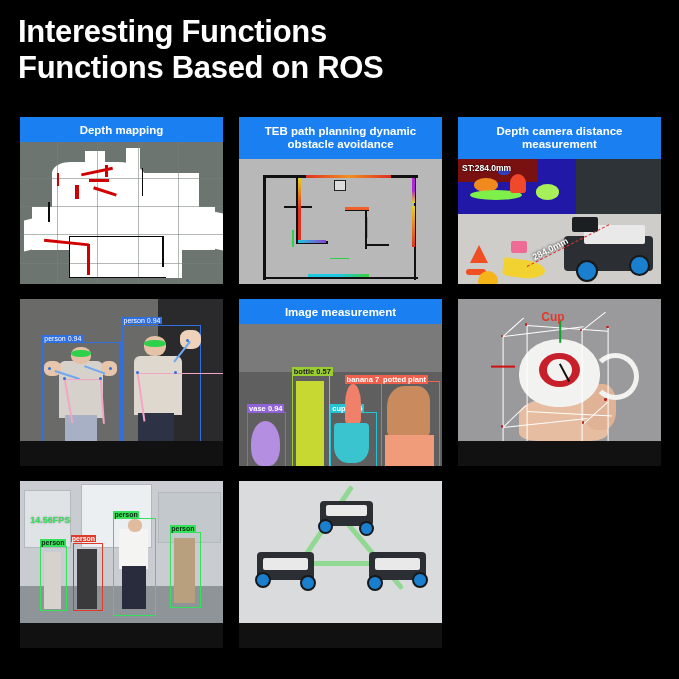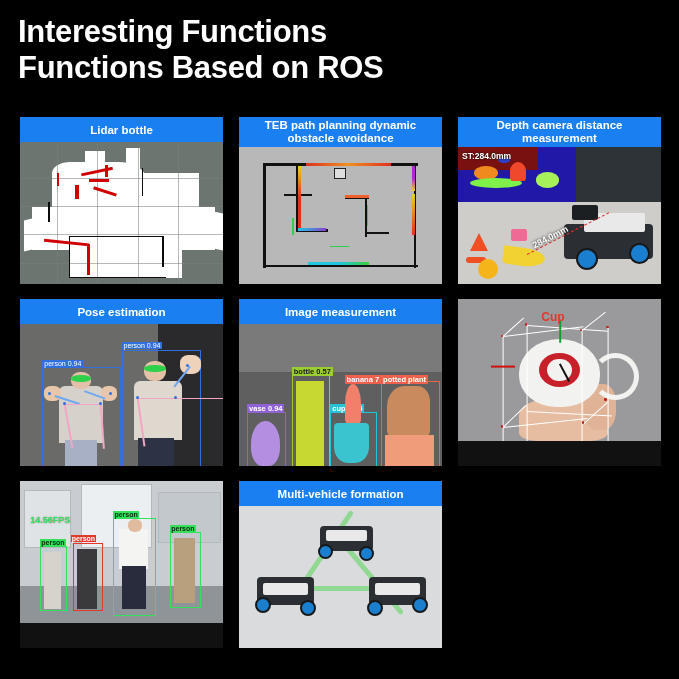--- a/index.html
+++ b/index.html
@@ -11,21 +11,21 @@
   .title-line{color:#fff;font-weight:bold;font-size:31px;line-height:36px;letter-spacing:-0.3px;}
 
   
   .grid{position:absolute;left:20px;top:117px;width:642px;height:548px;
         display:grid;grid-template-columns:203px 203px 203px;grid-template-rows:167px 167px 167px;
         column-gap:16px;row-gap:15px;}
   .panel{position:relative;overflow:hidden;background:#111;}
   .panel-head{position:relative;height:25px;background:#1a7ff0;color:#fff;font-weight:bold;
               font-size:11.5px;display:flex;align-items:center;justify-content:center;text-align:center;
               line-height:12px;padding:0 3px;box-sizing:border-box;}
-  .panel-head.two{height:30px;font-size:11.5px;line-height:13px;}
+  .panel-head.two{height:42px;font-size:11.5px;line-height:13px;}
   .panel-body{position:relative;width:100%;height:calc(100% - 25px);overflow:hidden;background:#6e6e6e;}
   .panel-head.two + .panel-body{height:calc(100% - 30px);}
 
   
   .lidar{background:#6c756f;}
   .lidar .free{position:absolute;background:#fff;}
   .lidar .gl{position:absolute;background:rgba(120,128,122,.55);}
   .lidar .wall{position:absolute;background:#0b0b0b;}
   .lidar .scan{position:absolute;background:#d00000;}
 
@@ -111,21 +111,21 @@
 <div id="root">
 
   <div class="title-wrap">
     <div class="title-line">Interesting Functions</div>
     <div class="title-line">Functions Based on ROS</div>
   </div>
 
   <div class="grid">
 
     <div class="panel">
-      <div class="panel-head">Lidar bottle</div>
+      <div class="panel-head">Depth mapping</div>
       <div class="panel-body lidar">
 
         <div class="free" style="left:6%;top:46%;width:90%;height:30%;"></div>
         <div class="free" style="left:16%;top:14%;width:46%;height:40%;border-radius:20% 30% 10% 15%;"></div>
         <div class="free" style="left:58%;top:22%;width:30%;height:46%;"></div>
         <div class="free" style="left:2%;top:50%;width:30%;height:22%;transform:skewY(-14deg);"></div>
         <div class="free" style="left:70%;top:46%;width:30%;height:26%;transform:skewY(12deg);"></div>
         <div class="free" style="left:24%;top:68%;width:56%;height:28%;"></div>
         <div class="free" style="left:32%;top:6%;width:10%;height:22%;"></div>
         <div class="free" style="left:52%;top:4%;width:7%;height:26%;"></div>
@@ -226,21 +226,20 @@
         <div style="position:absolute;left:56%;top:42%;width:13%;height:11%;background:#1c1f22;border-radius:2px;"></div>
         <div class="rc-wheel" style="left:58%;top:74%;width:18px;height:18px;"></div>
         <div class="rc-wheel" style="left:84%;top:70%;width:17px;height:17px;"></div>
 
         <div class="mline" style="left:34%;top:78%;width:92px;transform:rotate(-27deg);"></div>
         <div class="meas" style="left:36%;top:62%;">284.0mm</div>
       </div>
     </div>
 
     <div class="panel">
-      <div class="panel-head">Pose estimation</div>
       <div class="panel-body pose">
         <div class="bg"></div>
 
         <div class="box" style="left:11%;top:30%;width:38%;height:70%;"></div>
         <div class="lbl" style="left:11%;top:25%;">person 0.94</div>
         <div class="body" style="left:19%;top:44%;width:22%;height:40%;border-radius:6px 6px 0 0;background:#d6d2cb;"></div>
         <div class="body" style="left:22%;top:82%;width:16%;height:18%;background:#a7b0c4;"></div>
         <div class="body" style="left:25%;top:34%;width:10%;height:12%;border-radius:45%;background:#e2c1a8;"></div>
         <div class="face" style="left:25%;top:36%;width:10%;height:5%;"></div>
         <div class="body" style="left:12%;top:44%;width:8%;height:10%;border-radius:40%;background:#e8c6ab;"></div>
@@ -362,21 +361,20 @@
         <div class="pers" style="left:53%;top:27%;width:7%;height:9%;background:#e0bb9e;border-radius:45%;"></div>
         <div class="lbl" style="left:46%;top:21%;background:#35e05a;color:#0a2a12;">person</div>
 
         <div class="box" style="left:74%;top:36%;width:14%;height:52%;border:1.4px solid #35e05a;"></div>
         <div class="pers" style="left:76%;top:40%;width:10%;height:46%;background:#b8a07e;"></div>
         <div class="lbl" style="left:74%;top:31%;background:#35e05a;color:#0a2a12;">person</div>
       </div>
     </div>
 
     <div class="panel">
-      <div class="panel-head">Multi-vehicle formation</div>
       <div class="panel-body form">
 
         <div class="line" style="left:30%;top:56%;width:40%;"></div>
         <div class="line" style="left:30%;top:56%;width:46%;transform:rotate(-56deg);"></div>
         <div class="line" style="left:52%;top:26%;width:44%;transform:rotate(50deg);"></div>
 
         <div class="rc-body" style="left:40%;top:14%;width:26%;height:18%;"></div>
         <div class="rc-top" style="left:43%;top:17%;width:20%;height:8%;"></div>
         <div class="rc-wheel" style="left:39%;top:27%;width:11px;height:11px;"></div>
         <div class="rc-wheel" style="left:59%;top:28%;width:11px;height:11px;"></div>

